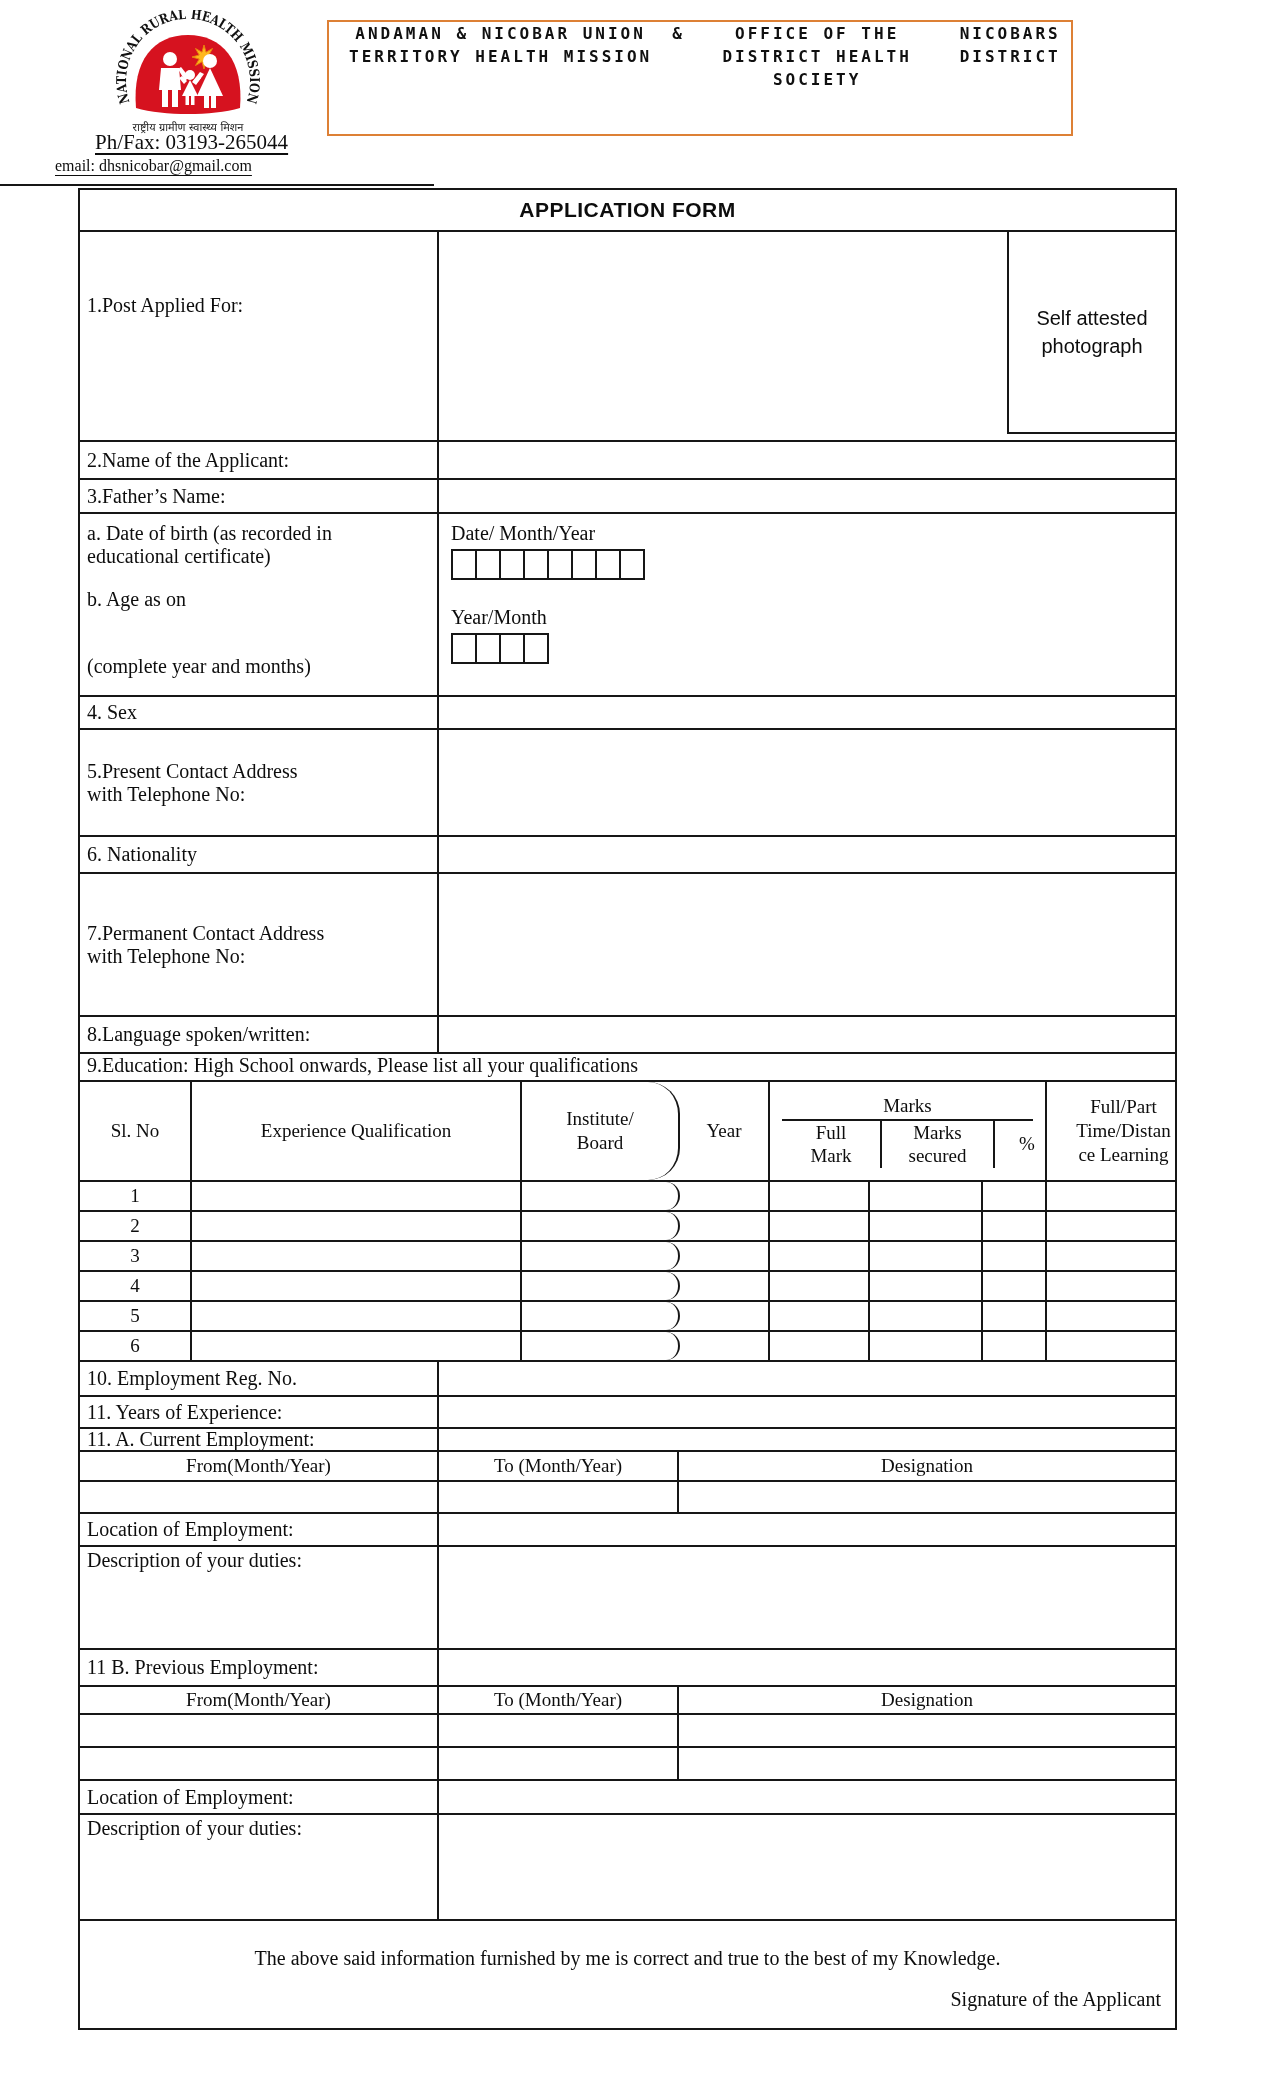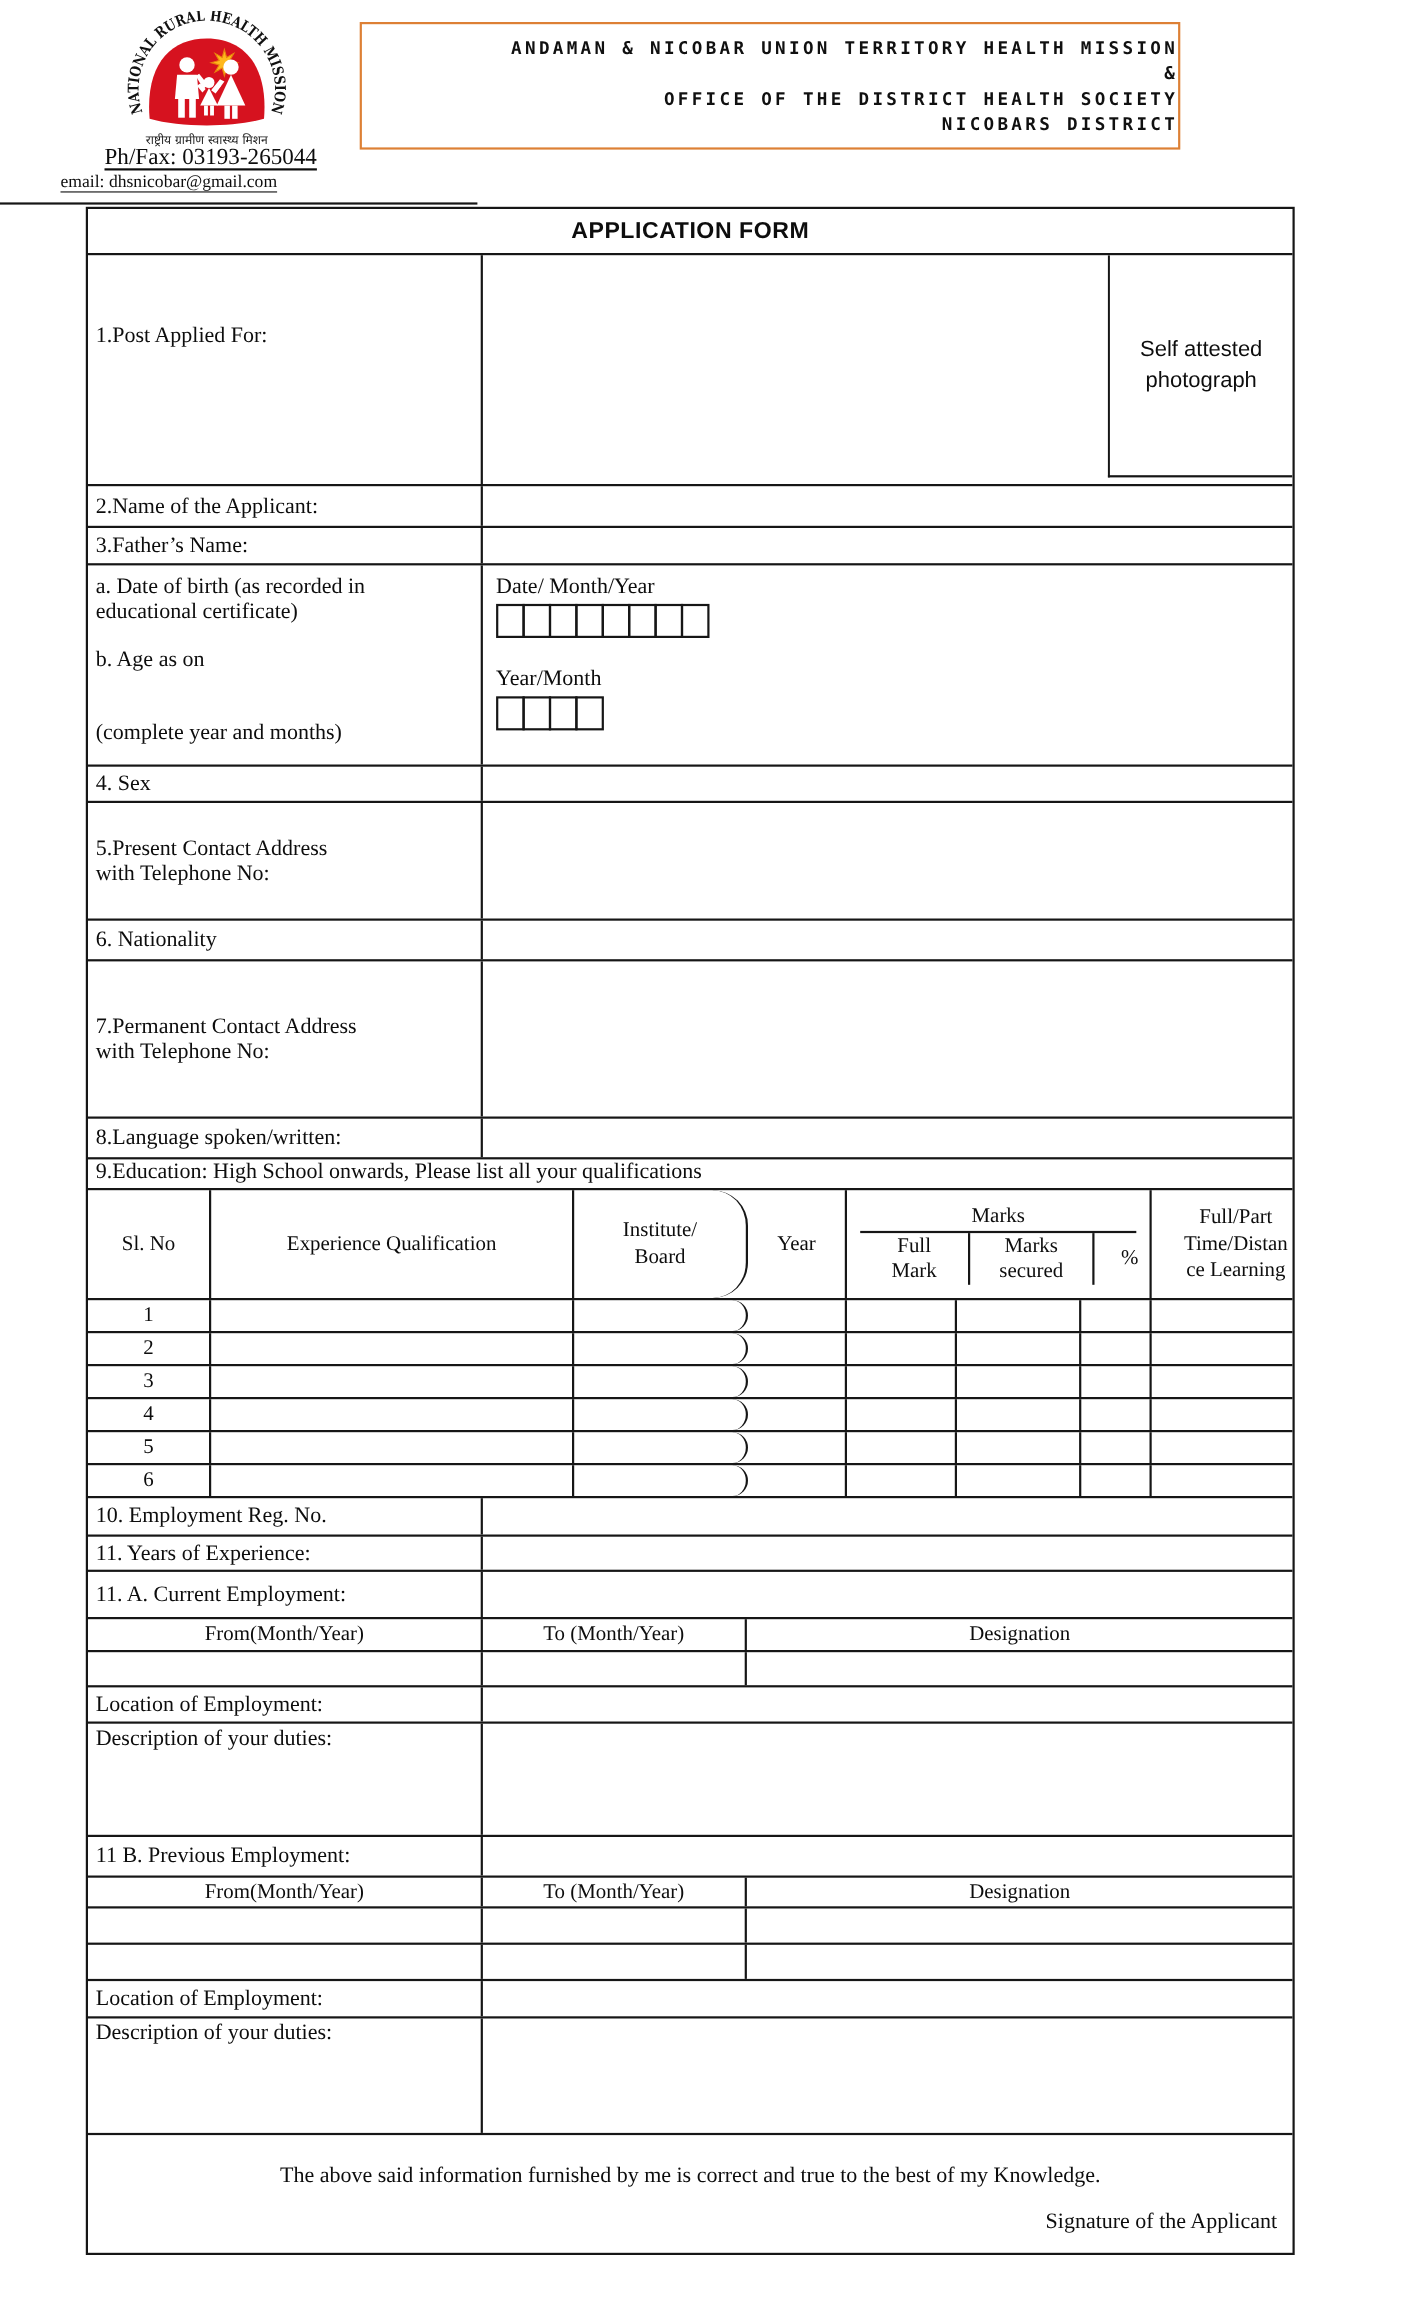--- a/index.html
+++ b/index.html
@@ -2,22 +2,22 @@
 <html><head>
 <meta charset="utf-8">
 <style>
   html,body{margin:0;padding:0;background:#fff;}
   .page{position:relative;width:1275px;height:2100px;background:#fff;overflow:hidden;
         font-family:"Liberation Serif",serif;color:#0d0d0d;}
 
   
   .logo-wrap{position:absolute;left:78px;top:10px;width:224px;height:132px;}
   .org-box{position:absolute;left:327px;top:20px;width:742px;height:112px;
-           border:2px solid #dd8035;display:flex;flex-direction:column;justify-content:center;
-           text-align:right;font-family:"DejaVu Sans Mono",monospace;font-weight:bold;
+           border:2px solid #dd8035;display:flex;flex-direction:row;justify-content:center;
+           text-align:center;font-family:"DejaVu Sans Mono",monospace;font-weight:bold;
            font-size:16px;letter-spacing:3px;line-height:23px;color:#101010;}
   .phfax{position:absolute;left:95px;top:130px;font-size:21px;
          text-decoration:underline;text-underline-offset:4px;}
   .email{position:absolute;left:55px;top:157px;font-size:16px;
          text-decoration:underline;text-underline-offset:4px;}
   .hdr-rule{position:absolute;left:0;top:184px;width:434px;border-top:2px solid #161616;}
 
   
   .tbl{position:absolute;left:78px;top:188px;width:1095px;border:2px solid #161616;
        display:flex;flex-direction:column;font-size:20px;}
@@ -291,21 +291,21 @@
     </div>
 
     <div class="tr" style="height:35px">
       <div class="td w-label vc">10. Employment Reg. No.</div>
       <div class="td w-rest last"></div>
     </div>
     <div class="tr" style="height:32px">
       <div class="td w-label vc">11. Years of Experience:</div>
       <div class="td w-rest last"></div>
     </div>
-    <div class="tr" style="height:43px">
+    <div class="tr" style="height:23px">
       <div class="td w-label vc">11. A. Current Employment:</div>
       <div class="td w-rest last"></div>
     </div>
 
     <div class="tr" style="height:30px">
       <div class="td f1c eh">From(Month/Year)</div>
       <div class="td f2c eh">To (Month/Year)</div>
       <div class="td f3c eh last">Designation</div>
     </div>
     <div class="tr" style="height:32px">

